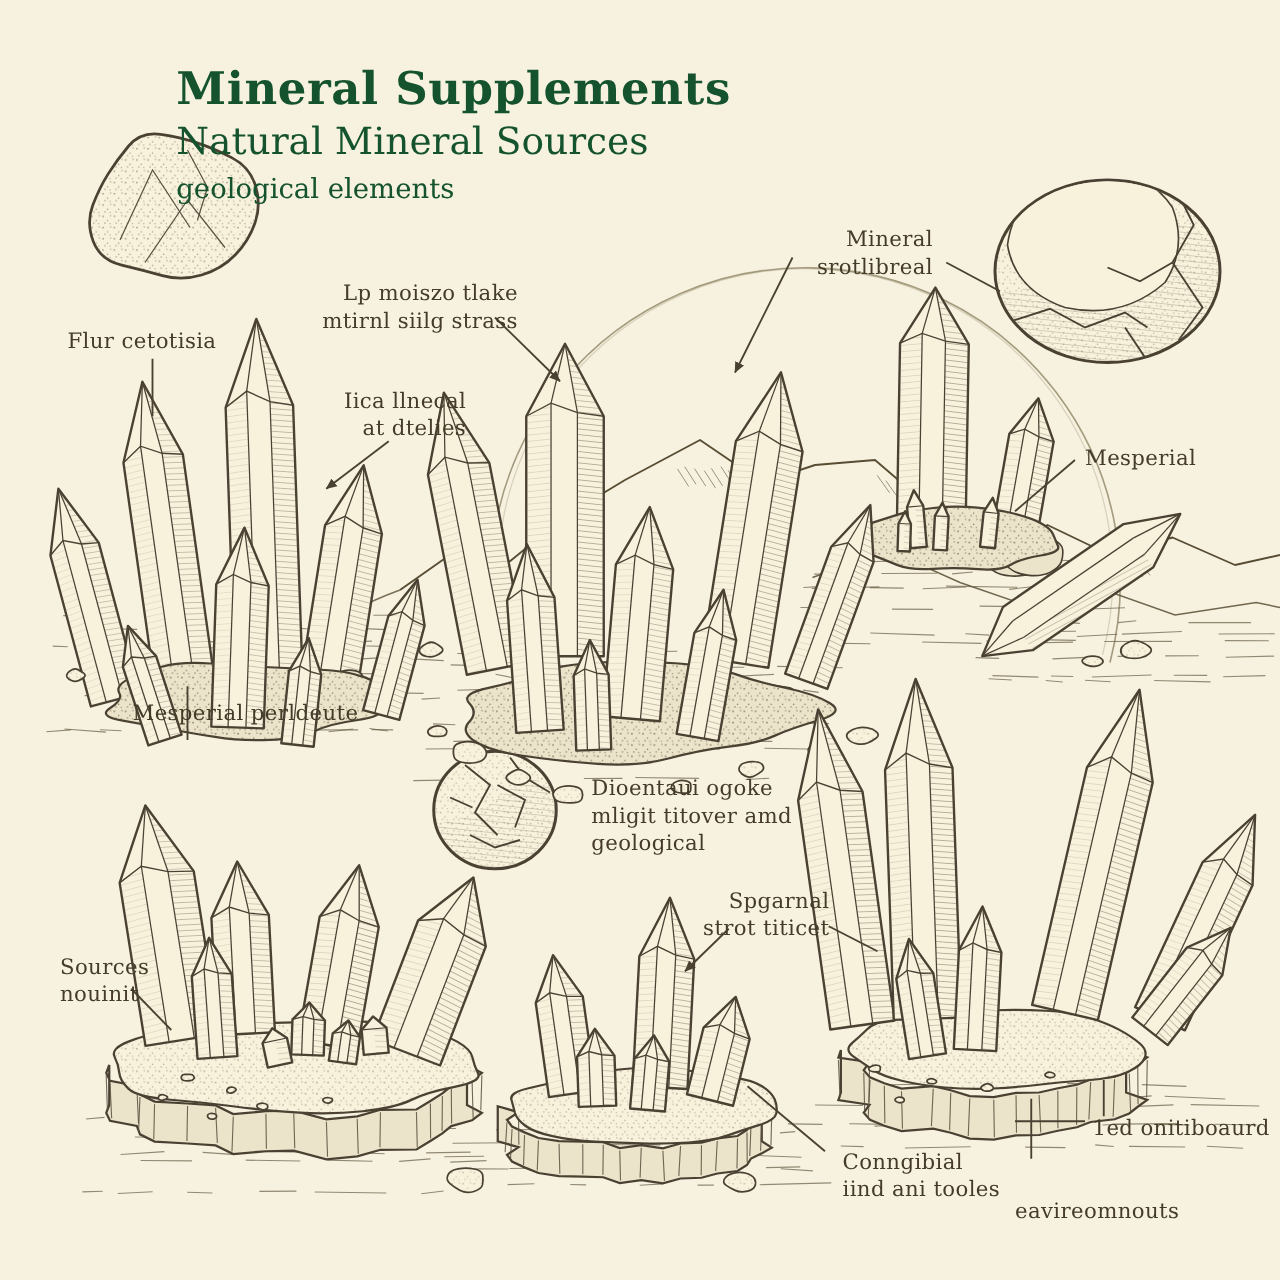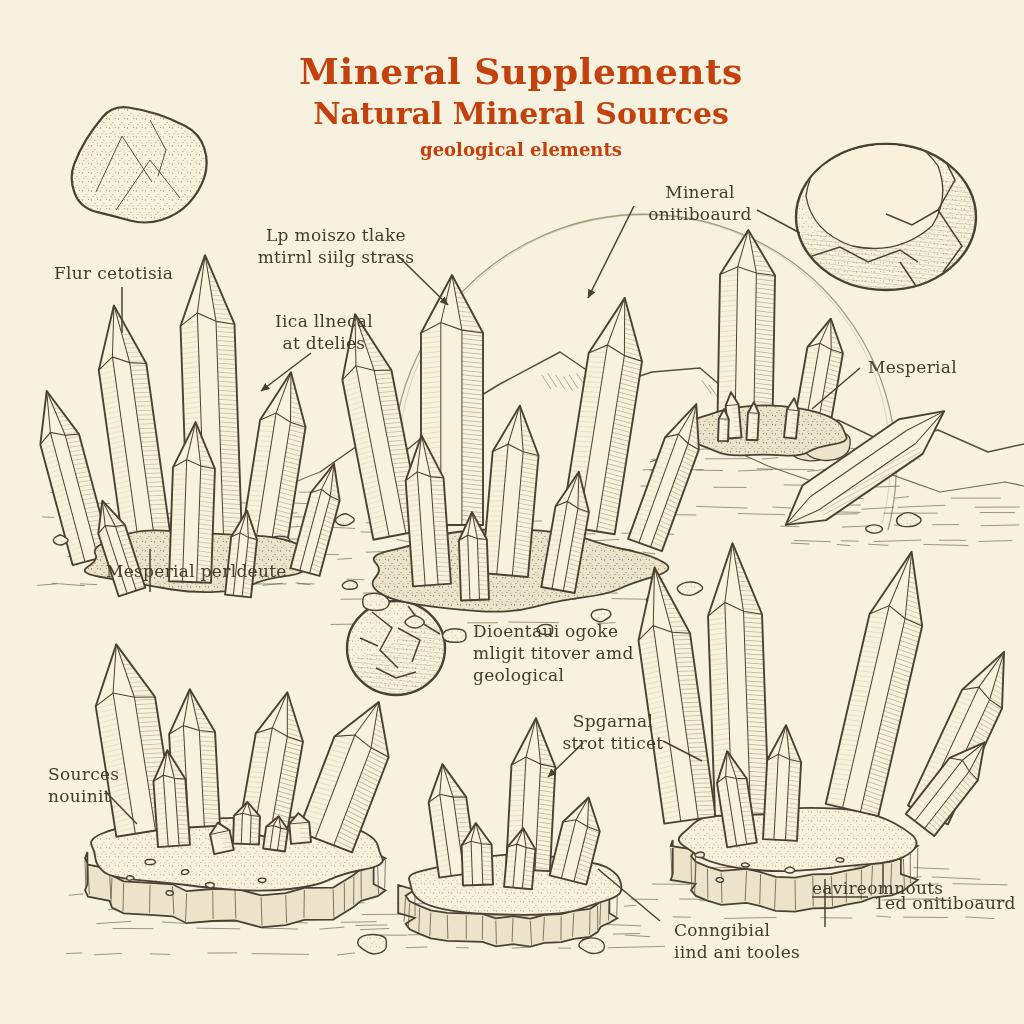--- a/index.html
+++ b/index.html
@@ -1,26 +1,26 @@
 <!DOCTYPE html>
 <html><head>
 <meta charset="utf-8">
 <style>
   *{margin:0;padding:0;box-sizing:border-box}
   html,body{width:1024px;height:1024px}
   body{position:relative;background:#f7f2e0;font-family:"DejaVu Serif",serif;overflow:hidden}
   #scene{position:absolute;left:0;top:0;width:1024px;height:1024px}
   .titleblock{position:absolute;top:50px;left:521px;transform:translateX(-50%);
-    text-align:center;color:#c2410c;width:760px;z-index:3}
+    color:#14532d;width:760px;z-index:3}
   .titleblock h1{font-size:36px;font-weight:bold;letter-spacing:.5px}
-  .titleblock h2{font-size:30px;font-weight:bold;margin-top:4px}
-  .titleblock h3{font-size:18px;font-weight:bold;margin-top:8px}
+  .titleblock h2{font-size:30px;font-weight:normal;margin-top:4px}
+  .titleblock h3{font-size:22px;font-weight:normal;margin-top:8px}
   .lbl{position:absolute;font-size:17px;line-height:1.28;color:#443b28;
     letter-spacing:.3px;z-index:3;white-space:nowrap}
-  .lbl.center{transform:translateX(-50%);text-align:center}
+  .lbl.center{transform:translateX(-50%);text-align:right}
 </style>
 </head>
 <body>
 
 <svg id="scene" viewBox="0 0 1024 1024" xmlns="http://www.w3.org/2000/svg">
   <defs id="defs">
     <marker id="ah" viewBox="0 0 10 10" refX="8.5" refY="5" markerWidth="6.5" markerHeight="6.5" orient="auto">
       <path d="M0,1 L9,5 L0,9 Z" fill="#4a4133"></path>
     </marker>
     <pattern id="hatchR" width="4.5" height="4.5" patternUnits="userSpaceOnUse" patternTransform="rotate(96)">
@@ -981,21 +981,21 @@
 
 <header class="titleblock">
   <h1>Mineral Supplements</h1>
   <h2>Natural Mineral Sources</h2>
   <h3>geological elements</h3>
 </header>
 
 <div>
   <div class="lbl center" style="left:700px;top:182px">
     <div>Mineral</div>
-    <div>onitiboaurd</div>
+    <div>srotlibreal</div>
   </div>
   <div class="lbl" style="left:54px;top:263px">
     <div>Flur cetotisia</div>
   </div>
   <div class="lbl center" style="left:336px;top:225px">
     <div>Lp moiszo tlake</div>
     <div>mtirnl siilg strass</div>
   </div>
   <div class="lbl center" style="left:324px;top:311px">
     <div>Iica llnecal</div>
@@ -1020,16 +1020,16 @@
     <div>Spgarnal</div>
     <div>strot titicet</div>
   </div>
   <div class="lbl" style="left:674px;top:920px">
     <div>Conngibial</div>
     <div>iind ani tooles</div>
   </div>
   <div class="lbl" style="left:874px;top:893px">
     <div>1ed onitiboaurd</div>
   </div>
-  <div class="lbl" style="left:812px;top:878px">
+  <div class="lbl" style="left:812px;top:959px">
     <div>eavireomnouts</div>
   </div>
 </div>
 
 </body></html>

